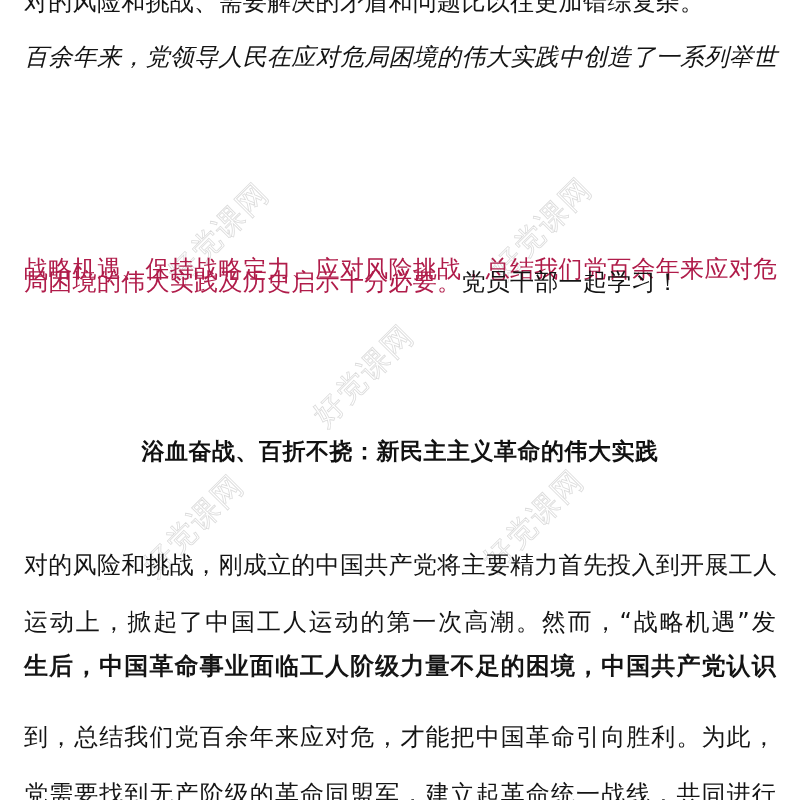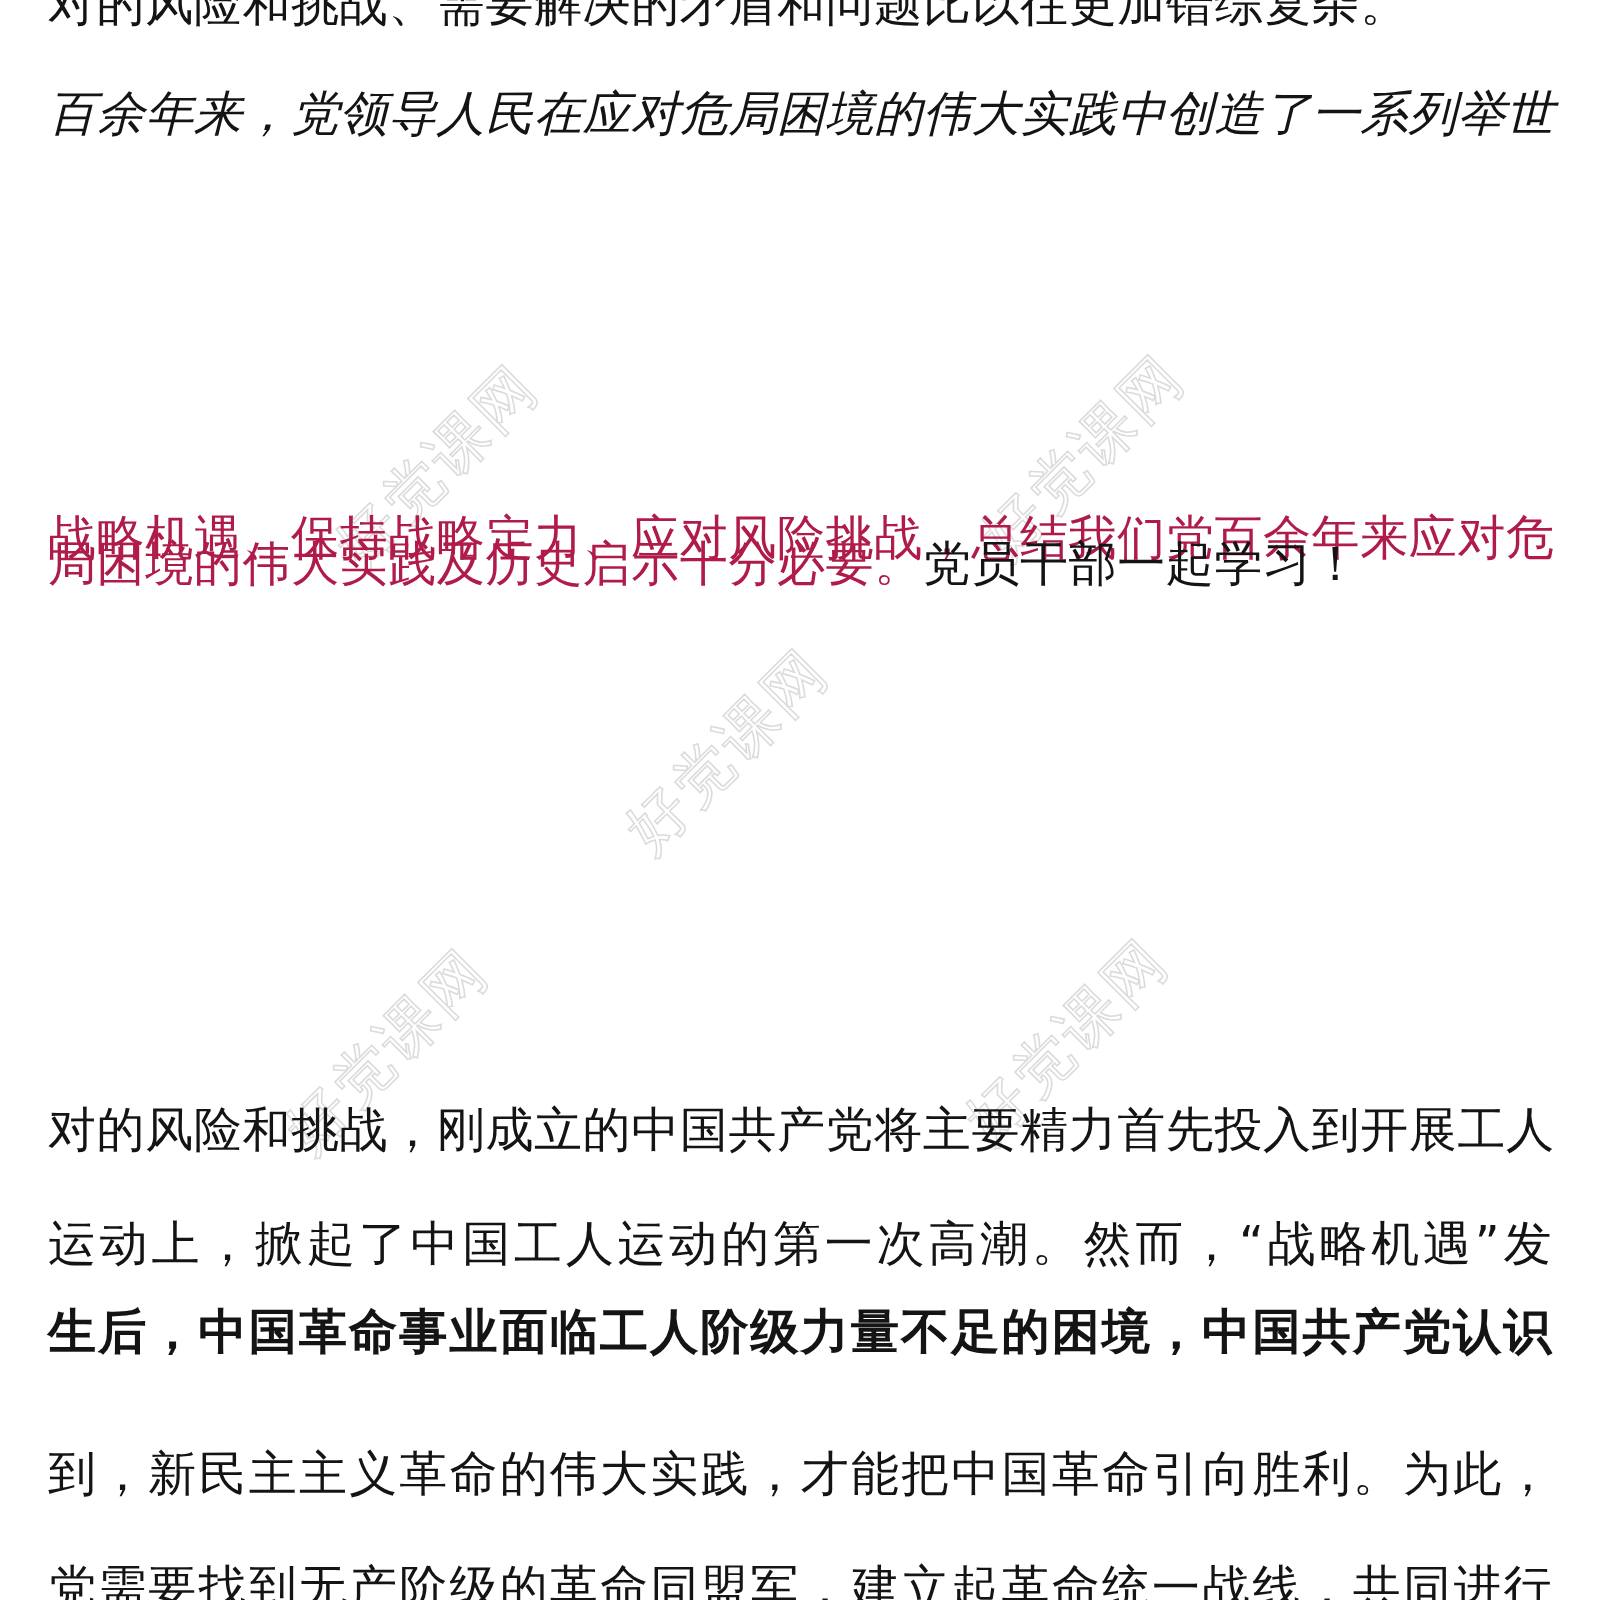--- a/index.html
+++ b/index.html
@@ -78,20 +78,21 @@
   <div class="watermark" style="left:470px; top:500px;">好党课网</div>
 
   <div class="line" style="top:-13px;">对的风险和挑战、需要解决的矛盾和问题比以往更加错综复杂。</div>
 
   <div class="line justify" style="top:42px;font-style:italic;">百余年来，党领导人民在应对危局困境的伟大实践中创造了一系列举世</div>
   <div class="line justify red" style="top:210px;margin-top:44px;">战略机遇、保持战略定力、应对风险挑战，总结我们党百余年来应对危</div>
   <div class="line" style="top:267px;">
     <span class="red">局困境的伟大实践及历史启示十分必要。</span><span>党员干部一起学习！</span>
   </div>
 
+  <div class="heading" style="top:436px;">浴血奋战、百折不挠：新民主主义革命的伟大实践</div>
 
   <div class="line justify" style="top:550px;">对的风险和挑战，刚成立的中国共产党将主要精力首先投入到开展工人</div>
   <div class="line justify" style="top:607px;">运动上，掀起了中国工人运动的第一次高潮。然而，“战略机遇”发</div>
   <div class="line justify" style="top:651px;font-weight:bold;">生后，中国革命事业面临工人阶级力量不足的困境，中国共产党认识</div>
-  <div class="line justify" style="top:722px;">到，新民主主义革命的伟大实践，才能把中国革命引向胜利。为此，</div>
+  <div class="line justify" style="top:722px;">到，总结我们党百余年来应对危，才能把中国革命引向胜利。为此，</div>
   <div class="line justify" style="top:779px;">党需要找到无产阶级的革命同盟军，建立起革命统一战线，共同进行</div>
 
 </div>
 
 </body></html>

